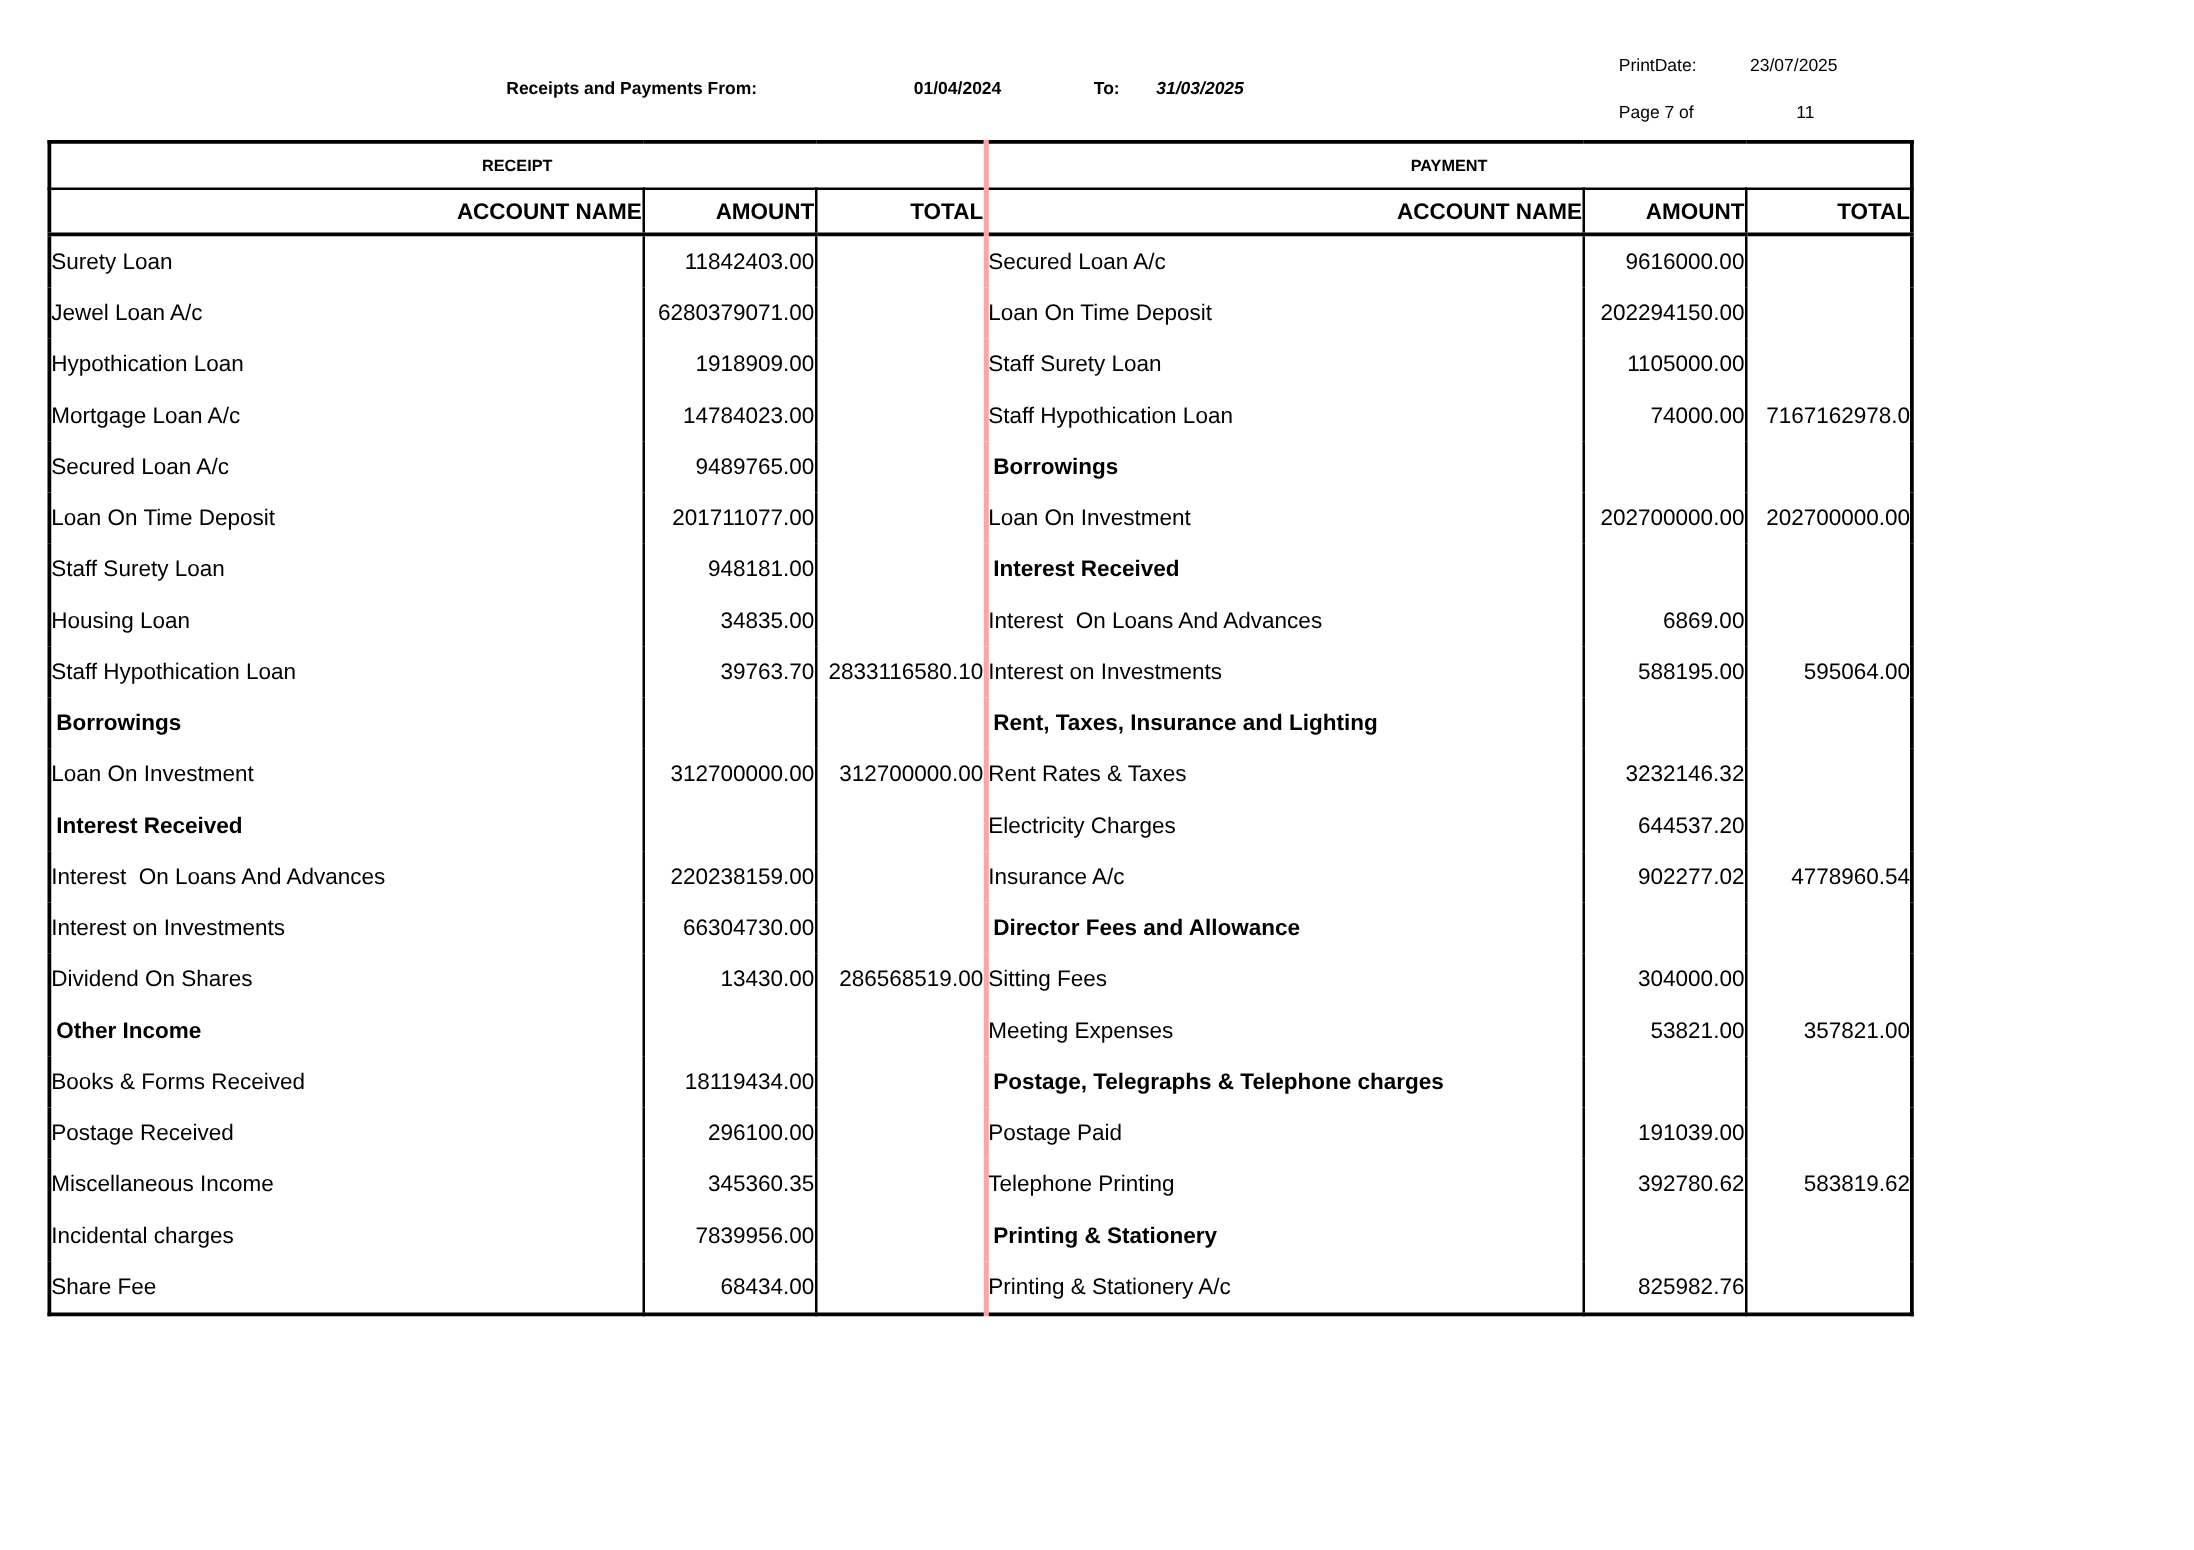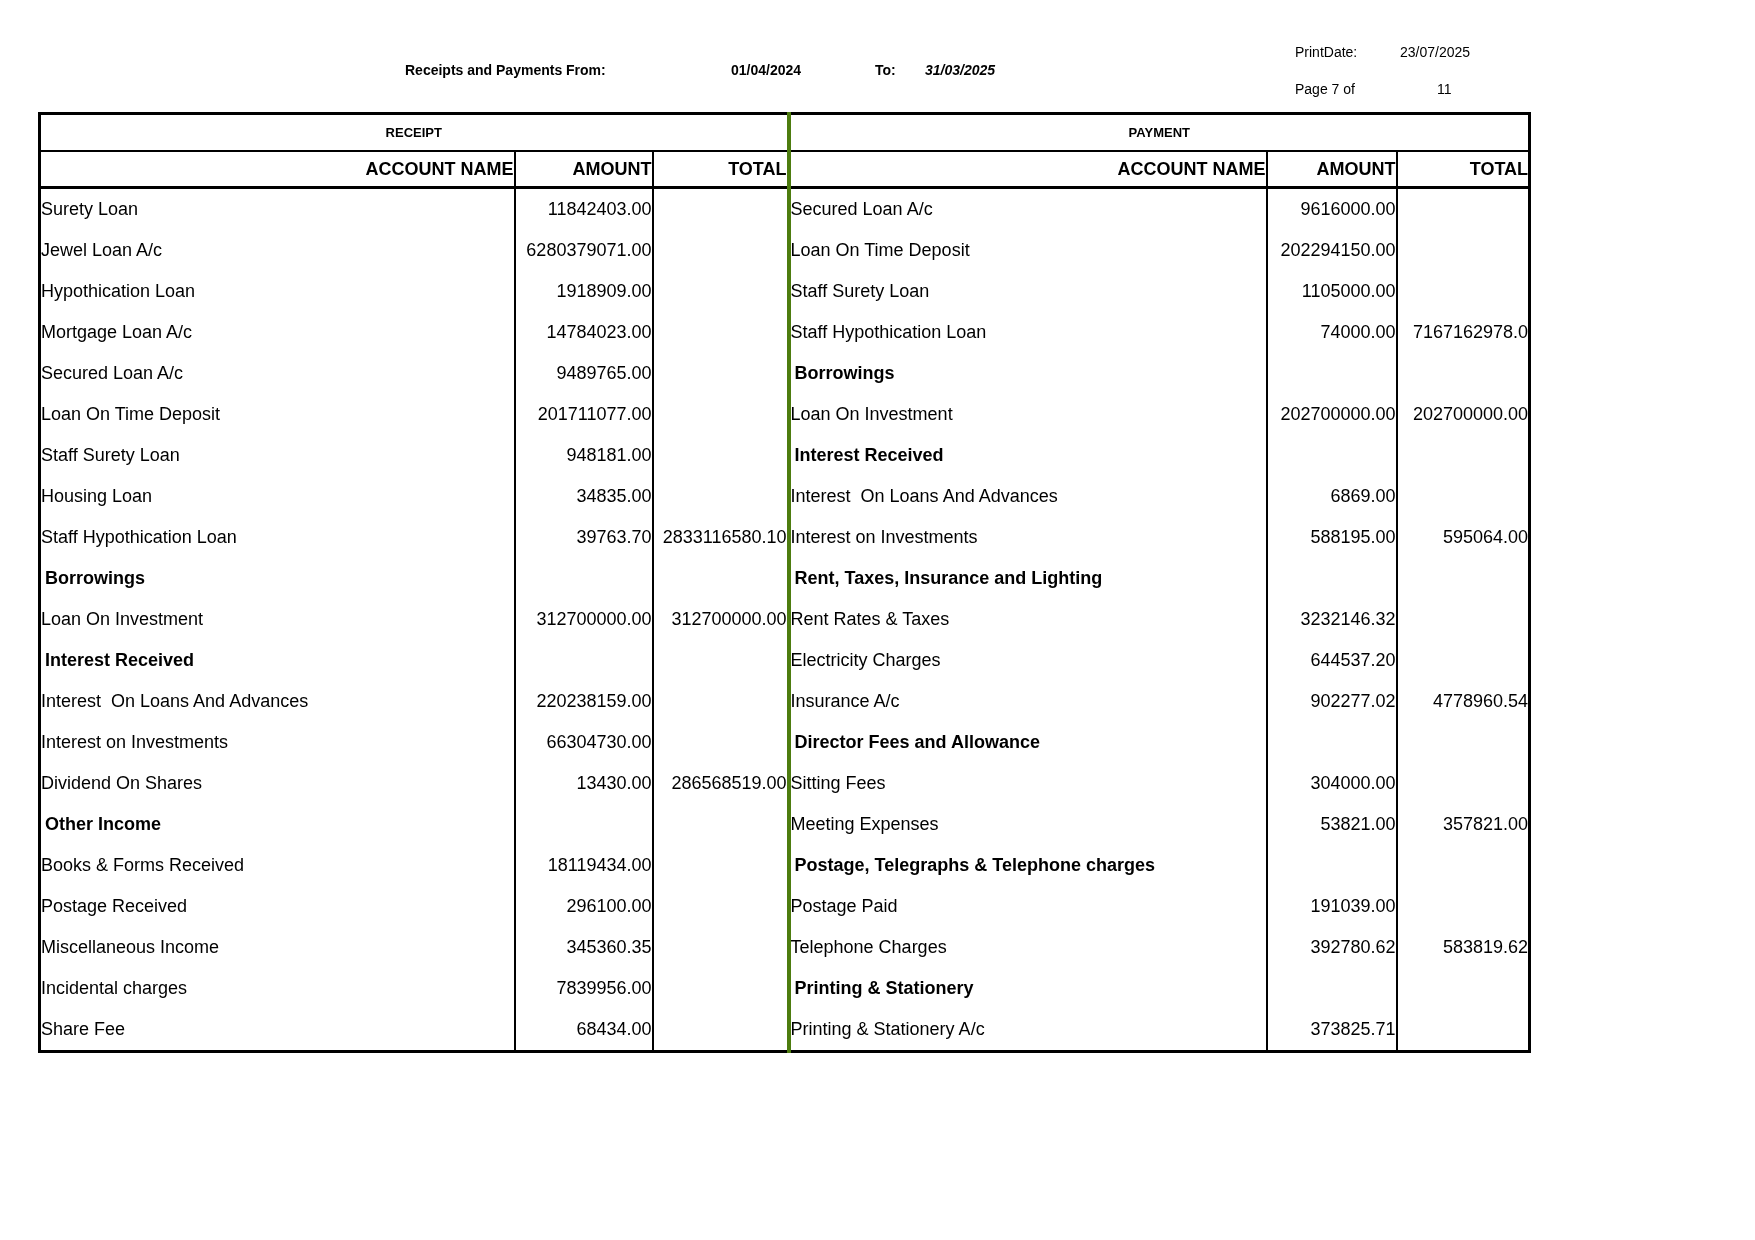--- a/index.html
+++ b/index.html
@@ -50,21 +50,21 @@
     height: 34px;
     font-weight: bold;
     border-bottom: 3px solid #000;
   }
   .col-name { text-align: right; }
   .col-num, .cell-num {
     text-align: right;
     padding-right: 4px;
   }
   .sep { border-left: 2px solid #000; }
-  .div-l { border-left: 4px solid #4d7c0f; }
+  .div-l { border-left: 4px solid #fca5a5; }
 
   tr.data-row td { height: 41px; }
   .cell-name {
     padding-left: 19px;
     white-space: pre;
   }
   .cell-name.section {
     padding-left: 4px;
     font-weight: bold;
   }
@@ -260,36 +260,36 @@
           <td class="cell-num sep">296100.00</td>
           <td class="cell-num sep"></td>
           <td class="cell-name div-l">Postage Paid</td>
           <td class="cell-num sep">191039.00</td>
           <td class="cell-num sep"></td>
         </tr>
         <tr class="data-row">
           <td class="cell-name">Miscellaneous Income</td>
           <td class="cell-num sep">345360.35</td>
           <td class="cell-num sep"></td>
-          <td class="cell-name div-l">Telephone Charges</td>
+          <td class="cell-name div-l">Telephone Printing</td>
           <td class="cell-num sep">392780.62</td>
           <td class="cell-num sep">583819.62</td>
         </tr>
         <tr class="data-row">
           <td class="cell-name">Incidental charges</td>
           <td class="cell-num sep">7839956.00</td>
           <td class="cell-num sep"></td>
           <td class="cell-name section div-l">Printing &amp; Stationery</td>
           <td class="cell-num sep"></td>
           <td class="cell-num sep"></td>
         </tr>
         <tr class="data-row">
           <td class="cell-name">Share Fee</td>
           <td class="cell-num sep">68434.00</td>
           <td class="cell-num sep"></td>
           <td class="cell-name div-l">Printing &amp; Stationery A/c</td>
-          <td class="cell-num sep">373825.71</td>
+          <td class="cell-num sep">825982.76</td>
           <td class="cell-num sep"></td>
         </tr>
       </tbody>
   </table>
 
 </div>
 
 </body></html>

